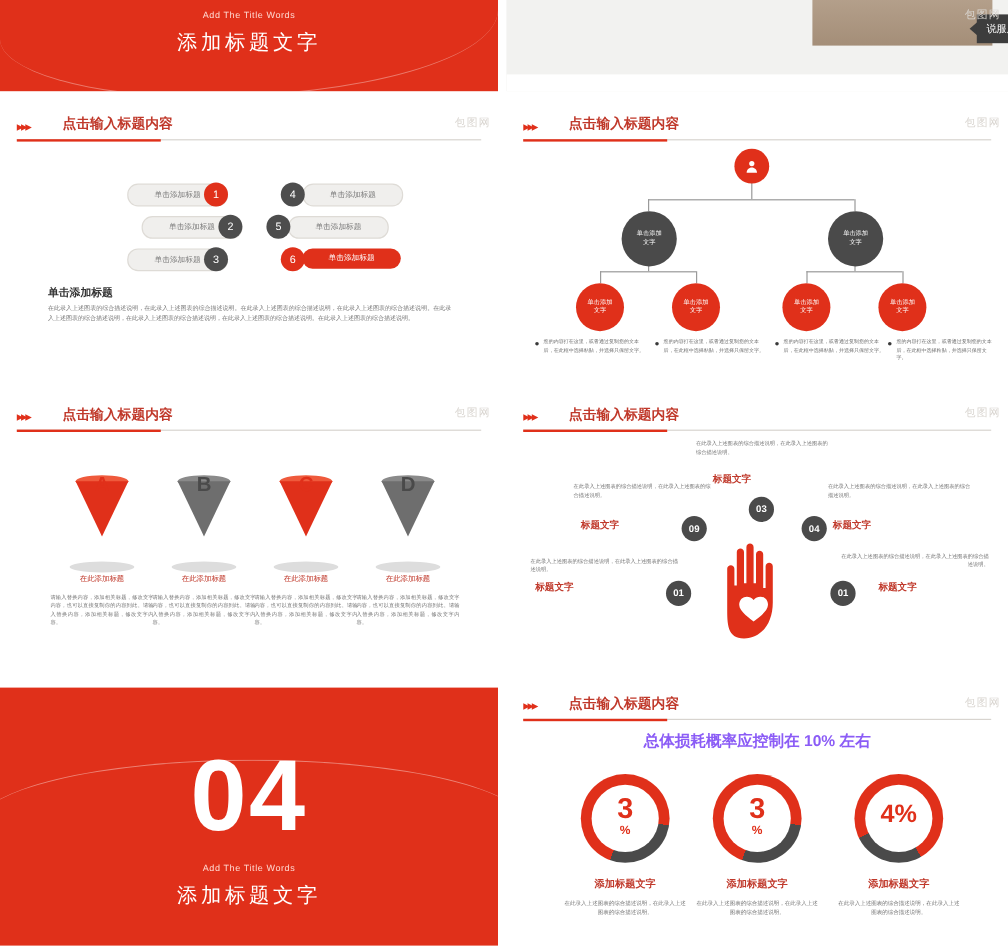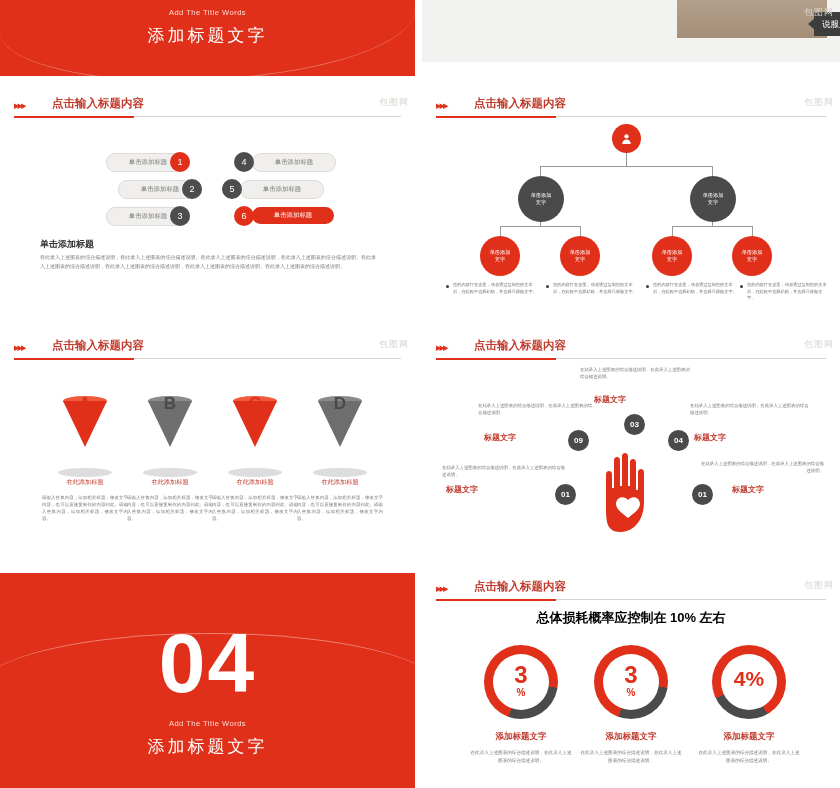--- a/index.html
+++ b/index.html
@@ -71,21 +71,21 @@
 
   
   #s7{left:0;top:573px;width:415px;height:215px;}
   #s7 .wave{position:absolute;left:-20px;top:60px;width:460px;height:110px;border-top:1px solid rgba(255,255,255,.4);border-radius:50%;}
   #s7 .num{position:absolute;left:0;top:48px;width:415px;text-align:center;font-size:84px;font-weight:bold;color:#fff;letter-spacing:2px;line-height:84px;}
   #s7 .sub{position:absolute;left:0;top:146px;width:415px;text-align:center;font-size:7.5px;color:#ffd9d2;letter-spacing:.5px;}
   #s7 .ttl{position:absolute;left:0;top:162px;width:415px;text-align:center;font-size:17px;color:#fff;letter-spacing:3px;}
 
   
   #s8{left:422px;top:573px;width:418px;height:215px;background:#fff;}
-  #s8 .head{position:absolute;left:0;top:36px;width:418px;text-align:center;font-size:13px;font-weight:bold;color:#000000;}
+  #s8 .head{position:absolute;left:0;top:36px;width:418px;text-align:center;font-size:13px;font-weight:bold;color:#8b5cf6;}
   .ring{position:absolute;width:74px;height:74px;border-radius:50%;}
   .ringval{position:absolute;width:74px;text-align:center;font-weight:bold;color:#e0301a;}
   #s8 .rlbl{position:absolute;width:110px;text-align:center;font-size:8.5px;font-weight:bold;color:#c0392b;}
   #s8 .rtxt{position:absolute;width:104px;font-size:4.6px;line-height:7.5px;color:#777;text-align:center;}
 </style>
 </head>
 <body>
 
 <div class="page">
 

